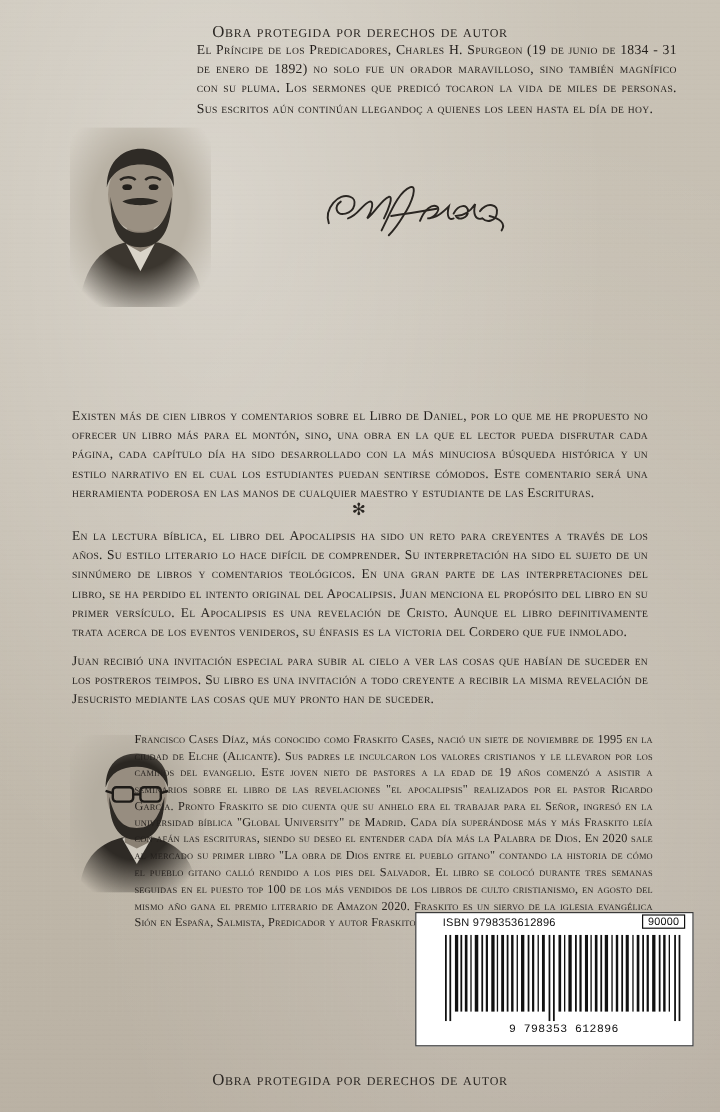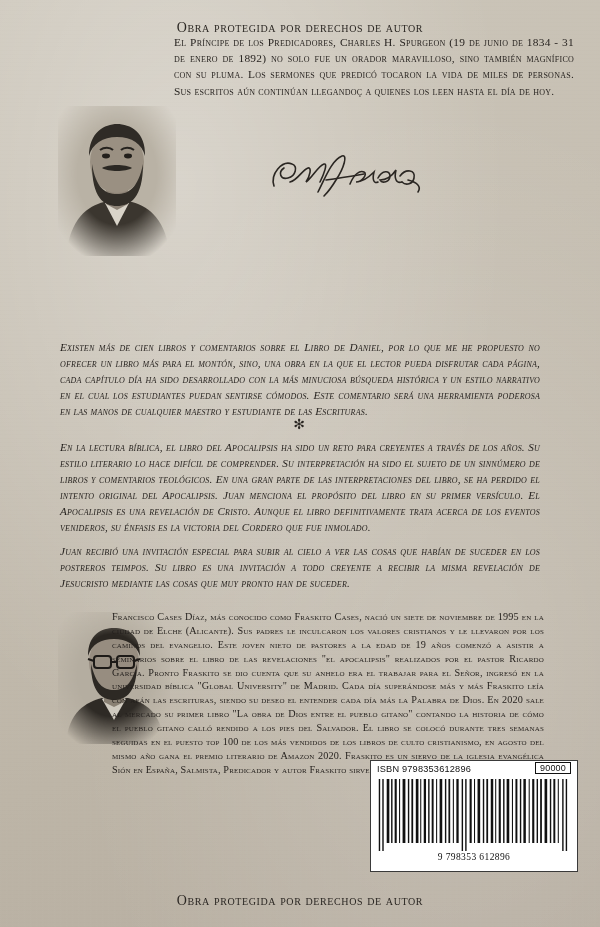--- a/index.html
+++ b/index.html
@@ -43,21 +43,21 @@
     font-size: 14px;
     letter-spacing: 0.6px;
     color: #2b2723;
   }
   .copyright-top { top: 20px; }
   .copyright-bottom { bottom: 18px; }
 
   
   .top-text {
     position: absolute;
-    left: 174px;
+    left: 164px;
     top: 34px;
     width: 400px;
     font-variant: small-caps;
     font-size: 11.4px;
     line-height: 1.42;
     text-align: justify;
     letter-spacing: 0.25px;
     color: #231f1c;
   }
   .top-text p { margin: 0 0 9px 0; }
@@ -84,21 +84,21 @@
   .mid-block {
     position: absolute;
     left: 60px;
     width: 480px;
     font-variant: small-caps;
     font-size: 11.2px;
     line-height: 1.42;
     text-align: justify;
     letter-spacing: 0.2px;
   }
-  .mid-block p { margin: 0 0 9px 0; font-style: italic; }
+  .mid-block p { margin: 0 0 9px 0; }
   .block-a { top: 340px; }
   .block-b { top: 440px; }
 
   .divider {
     position: absolute;
     left: 0;
     width: 100%;
     text-align: center;
     font-size: 14px;
     color: #2b2723;
@@ -126,26 +126,26 @@
     text-align: justify;
     letter-spacing: 0.15px;
   }
   .author-text p { margin: 0; }
 
   
   .barcode-box {
     position: absolute;
     right: 22px;
     bottom: 55px;
-    width: 208px;
+    width: 232px;
     height: 112px;
     background: #ffffff;
     border: 1px solid #3a3a3a;
     box-sizing: border-box;
-    padding: 3px 6px 2px 6px;
+    padding: 3px 6px 2px 22px;
   }
   .isbn-line {
     display: flex;
     justify-content: space-between;
     align-items: flex-start;
     font-family: "Liberation Sans", sans-serif;
     font-size: 9.2px;
     color: #111;
     letter-spacing: 0.2px;
   }
@@ -156,21 +156,21 @@
     font-size: 9px;
     margin-top: -2px;
   }
   .bars {
     margin-top: 5px;
     height: 72px;
     width: 100%;
     display: block;
   }
   .ean-digits {
-    font-family: Liberation Serif, serif;
+    font-family: Liberation Mono, monospace;
     font-size: 9.5px;
     letter-spacing: 0.4px;
     color: #111;
     text-align: center;
     margin-top: 1px;
   }
 </style>
 </head>
 <body>
 

